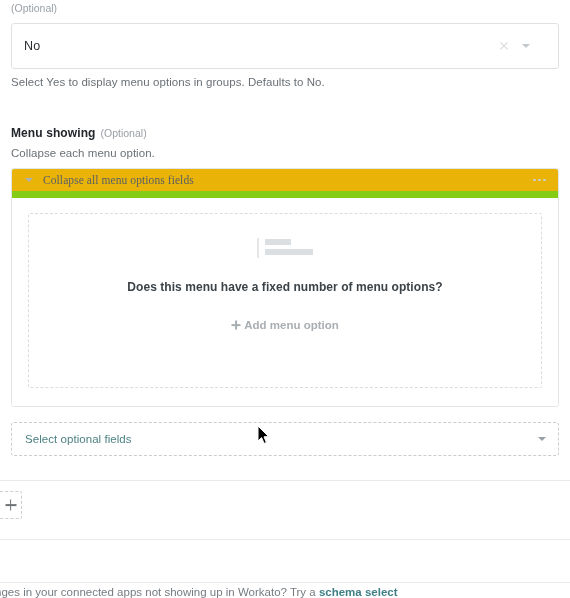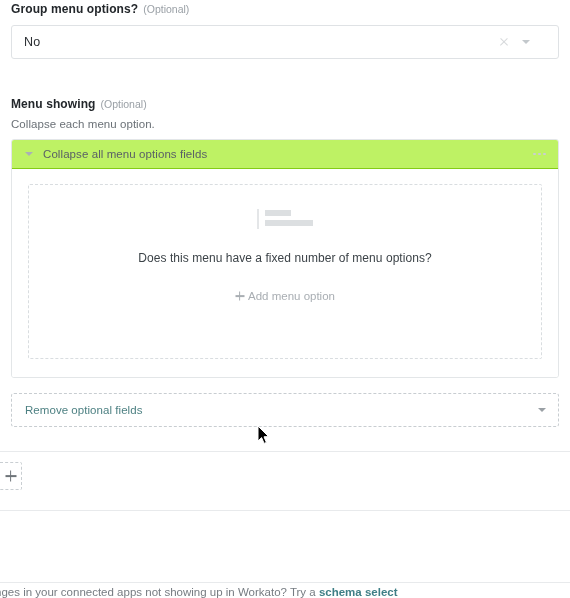--- a/index.html
+++ b/index.html
@@ -51,21 +51,21 @@
     font-size: 11.5px;
     color: #6b7177;
     margin-top: 7px;
     letter-spacing: .05px;
   }
 
   
   .select-control {
     position: relative;
     margin-top: 9px;
-    height: 34px;
+    height: 46px;
     border: 1px solid #dfe2e5;
     border-radius: 3px;
     background: #ffffff;
     display: flex;
     align-items: center;
     padding: 0 28px 0 12px;
   }
   .select-value {
     font-size: 12.5px;
     color: #2b2f33;
@@ -108,25 +108,26 @@
   .card {
     margin: 9px 11px 0 11px;
     border: 1px solid #e3e6e8;
     border-radius: 3px;
     background: #ffffff;
     overflow: hidden;
   }
 
   .card-header {
     height: 29px;
-    background: #bef264;
-    border-bottom: 1px solid #84cc16;
+    background: #eab308;
+    border-bottom: 7px solid #84cc16;
     display: flex;
     align-items: center;
     padding: 0 10px 0 13px;
+    font-family: Liberation Serif, serif;
   }
   .collapse-caret {
     width: 0; height: 0;
     border-left: 4.5px solid transparent;
     border-right: 4.5px solid transparent;
     border-top: 4.5px solid #aab0b5;
     margin-right: 10px;
     flex: 0 0 auto;
   }
   .card-header-title {
@@ -187,41 +188,42 @@
   }
   .placeholder-glyph .bar2 {
     position: absolute;
     left: 8px; top: 11px;
     width: 48px; height: 6px;
     background: #dcdfe1;
   }
 
   .empty-title {
     font-size: 12px;
-    font-weight: normal;
+    font-weight: bold;
     color: #3c4348;
     text-align: left;
     letter-spacing: .05px;
   }
   .empty-sub {
     font-size: 11.5px;
     color: #5f666c;
     text-align: center;
     margin-top: 11px;
     letter-spacing: .05px;
   }
 
   .add-row {
     margin-top: 25px;
     display: flex;
     align-items: center;
     justify-content: center;
     gap: 4px;
     color: #a9aeb3;
     font-size: 11.5px;
+    font-weight: bold;
   }
   .add-plus {
     position: relative;
     width: 9px; height: 9px;
     flex: 0 0 auto;
   }
   .add-plus::before, .add-plus::after {
     content: "";
     position: absolute;
     background: #a9aeb3;
@@ -330,30 +332,30 @@
     pointer-events: none;
   }
 </style>
 </head>
 <body>
 
 <div class="page">
 
   <div class="field-block">
     <div class="field-label-row">
-      <span class="field-label">Group menu options?</span>
       <span class="field-optional">(Optional)</span>
     </div>
 
     <div class="select-control">
       <span class="select-value">No</span>
       <span class="select-clear"></span>
       <span class="caret-down"></span>
     </div>
 
+    <div class="field-hint">Select Yes to display menu options in groups. Defaults to No.</div>
   </div>
 
   <div class="spacer-sm"></div>
 
   <div class="section-head">
     <div class="field-label-row">
       <span class="field-label">Menu showing</span>
       <span class="field-optional">(Optional)</span>
     </div>
     <div class="field-hint">Collapse each menu option.</div>
@@ -385,21 +387,21 @@
         <div class="add-row">
           <span class="add-plus"></span>
           <span>Add menu option</span>
         </div>
 
       </div>
     </div>
   </div>
 
   <div class="optional-toggle">
-    <span class="optional-toggle-label">Remove optional fields</span>
+    <span class="optional-toggle-label">Select optional fields</span>
     <span class="optional-caret"></span>
   </div>
 
   <div class="spacer-rule-gap"></div>
   <div class="hr"></div>
 
   <div class="addstep-area">
     <div class="add-tile">
       <span class="plus"></span>
     </div>

